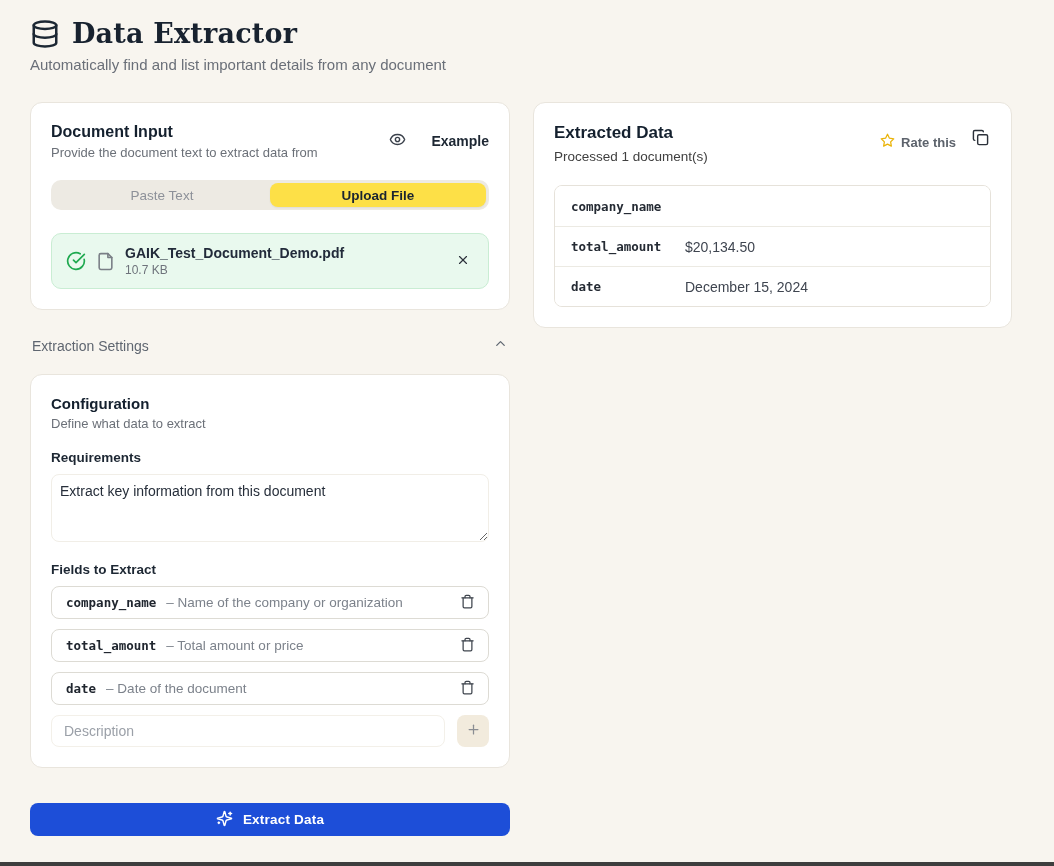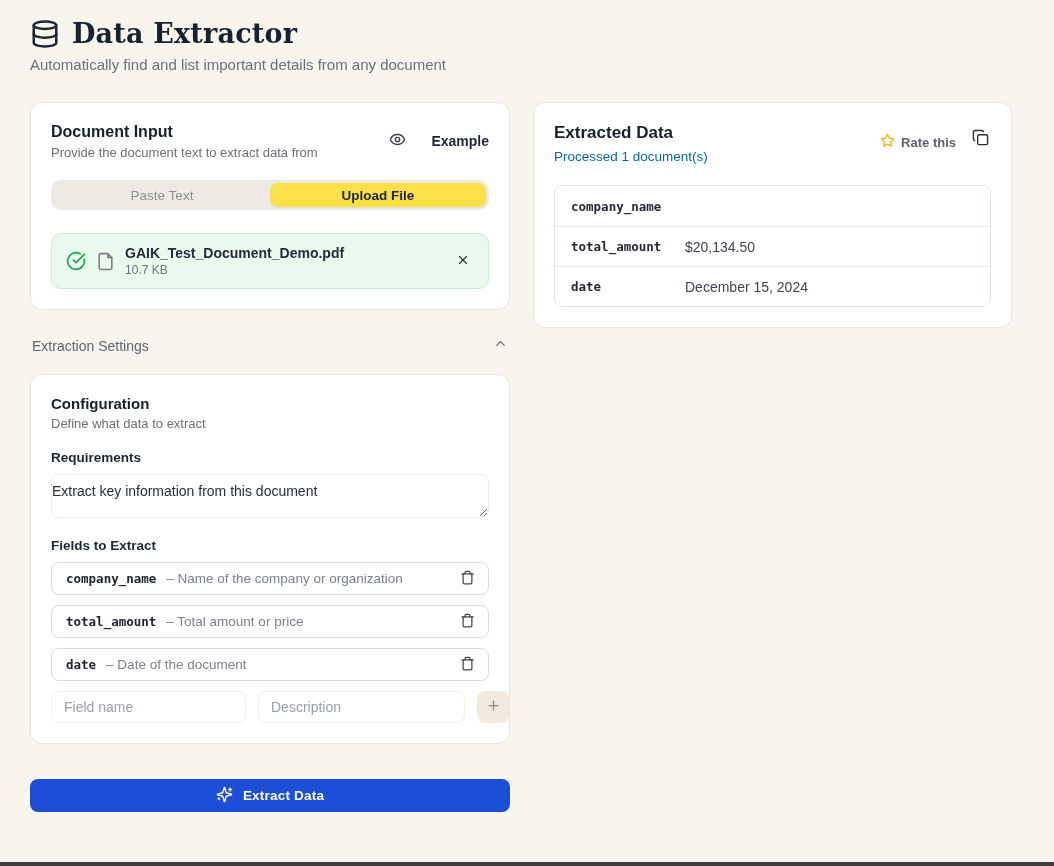--- a/index.html
+++ b/index.html
@@ -80,24 +80,24 @@
     cursor:pointer; padding:0 2px;
   }
   .settings-toggle .label { font-size:14px; color:#5f6670; }
   .settings-toggle svg { width:15px; height:15px; color:#5f6670; }
 
   
   .config-card { margin-top:19px; }
   .section-label { font-size:13.5px; font-weight:bold; color:#1d2733; }
   .req-label { margin-top:19px; }
   .req-textarea {
-    margin-top:9px; width:100%; height:44px; resize:vertical;
+    margin-top:9px; width:100%; height:68px; resize:vertical;
     border:1px solid #f1eee7; border-radius:8px; background:#ffffff;
     font-family:inherit; font-size:14px; color:#262e3a;
-    padding:8px 0; outline:none;
+    padding:8px 8px; outline:none;
   }
   .fields-label { margin-top:16px; }
   .field-rows { margin-top:9px; display:flex; flex-direction:column; gap:10px; }
   .field-row {
     border:1px solid #dddbd4; border-radius:8px; background:#fff;
     height:33px; padding:0 10px 0 14px;
     display:flex; align-items:center; gap:10px;
   }
   .field-key {
     font-family:"DejaVu Sans Mono", monospace;
@@ -134,21 +134,21 @@
   
   .result-head-right { display:flex; align-items:flex-end; gap:14px; margin-top:4px; }
   .rate-btn {
     display:flex; align-items:center; gap:6px; background:none; border:none; cursor:pointer;
     font-family:inherit; font-size:13px; font-weight:bold; color:#5d636c;
   }
   .rate-btn svg { width:15px; height:15px; color:#eab308; }
   .copy-btn { background:none; border:none; cursor:pointer; padding:2px; display:flex; color:#2b313a; }
   .copy-btn svg { width:17px; height:17px; }
   .result-title { font-size:17px; font-weight:bold; color:#14202e; }
-  .result-sub { font-size:13.5px; color:#0369a1; margin-top:6px; }
+  .result-sub { font-size:13.5px; color:#404040; margin-top:6px; }
 
   .result-table { margin-top:21px; border:1px solid #e6e2da; border-radius:8px; overflow:hidden; }
   .result-row {
     display:grid; grid-template-columns:114px 1fr; align-items:center;
     padding:0 16px; height:40px; background:#fff;
   }
   .result-row + .result-row { border-top:1px solid #eceae3; }
   .result-key {
     font-family:"DejaVu Sans Mono", monospace;
     font-size:12.5px; font-weight:bold; color:#252b34;
@@ -284,21 +284,20 @@
                   <path d="M3 6h18"></path>
                     <path d="M19 6v14a2 2 0 0 1-2 2H7a2 2 0 0 1-2-2V6"></path>
                     <path d="M8 6V4a2 2 0 0 1 2-2h4a2 2 0 0 1 2 2v2"></path>
                 </svg>
               </span>
             </button>
           </div>
         </div>
 
         <div class="add-row">
-          <input class="add-input name" type="text" placeholder="Field name" style="">
           <input class="add-input desc" type="text" placeholder="Description" style="">
           <button class="add-btn">
             <span>
               <svg viewBox="0 0 24 24" fill="none" stroke="currentColor" stroke-width="2" stroke-linecap="round" stroke-linejoin="round" width="15" height="15">
                 <path d="M5 12h14"></path>
                   <path d="M12 5v14"></path>
               </svg>
             </span>
           </button>
         </div>

